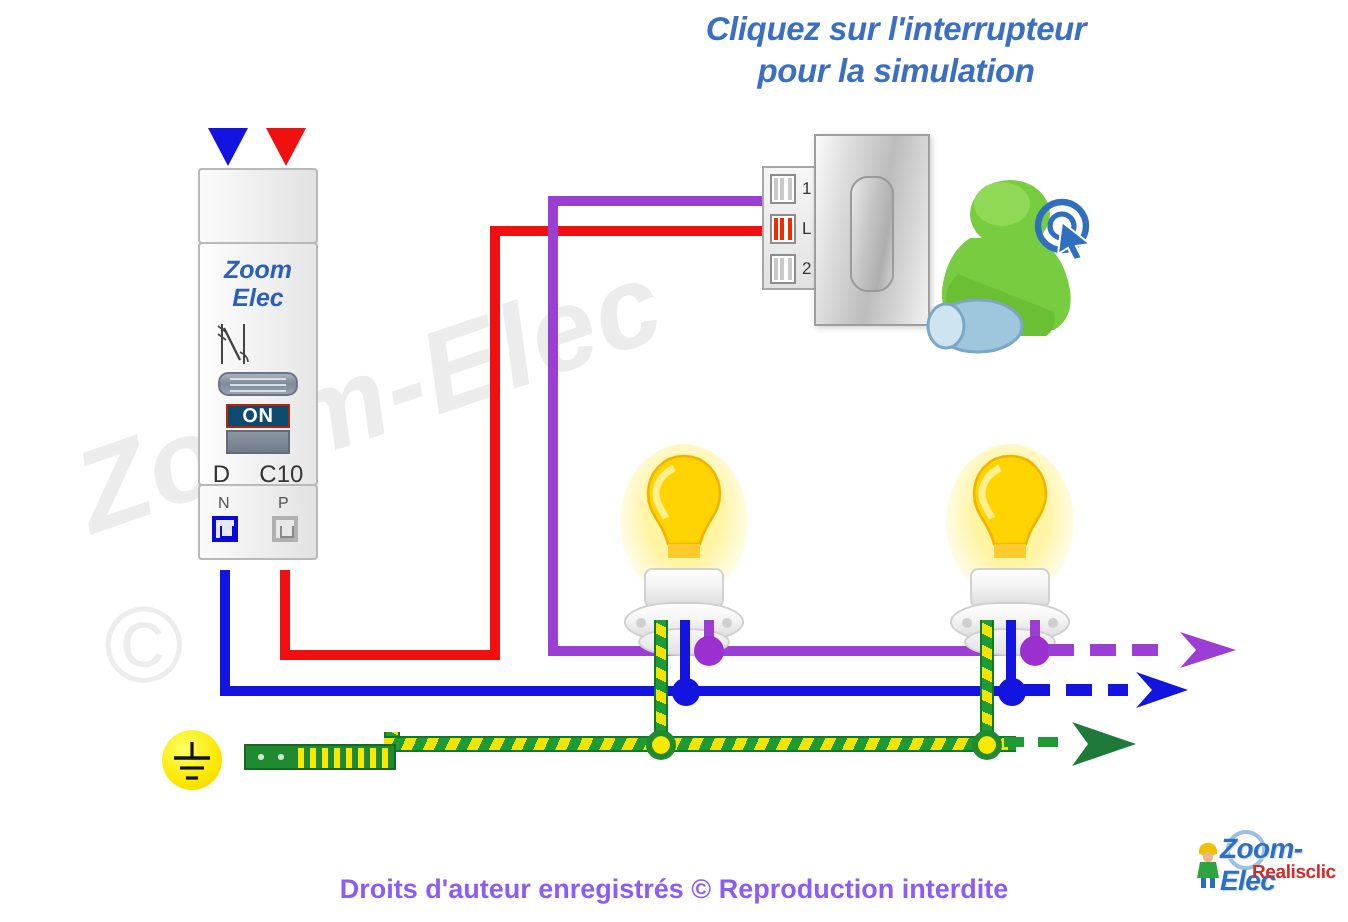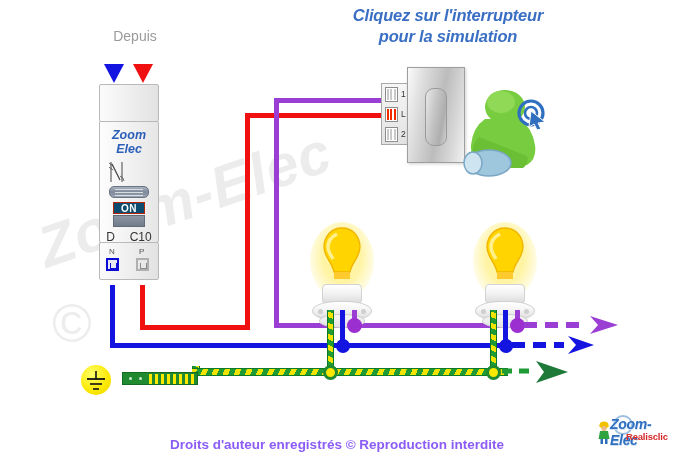--- a/index.html
+++ b/index.html
@@ -220,21 +220,20 @@
 
   <div class="abs wm" id="wm-text">Zoom-Elec</div>
   <div class="abs wm" id="wm-c">©</div>
 
   <div class="abs" id="title">
     <div>Cliquez sur l'interrupteur</div>
     <div>pour la simulation</div>
   </div>
 
   <div class="abs" id="src-label">
-    <div>Depuis</div>
   </div>
 
   <svg class="abs" style="left:99px;top:63px;" width="62" height="22">
     <polygon points="5,1 25,1 15,20" fill="#1414e0"></polygon>
     <polygon points="34,1 54,1 44,20" fill="#f01010"></polygon>
   </svg>
 
   <div class="abs" id="breaker">
     <div class="brk-top"></div>
     <div class="brk-mid"></div>

